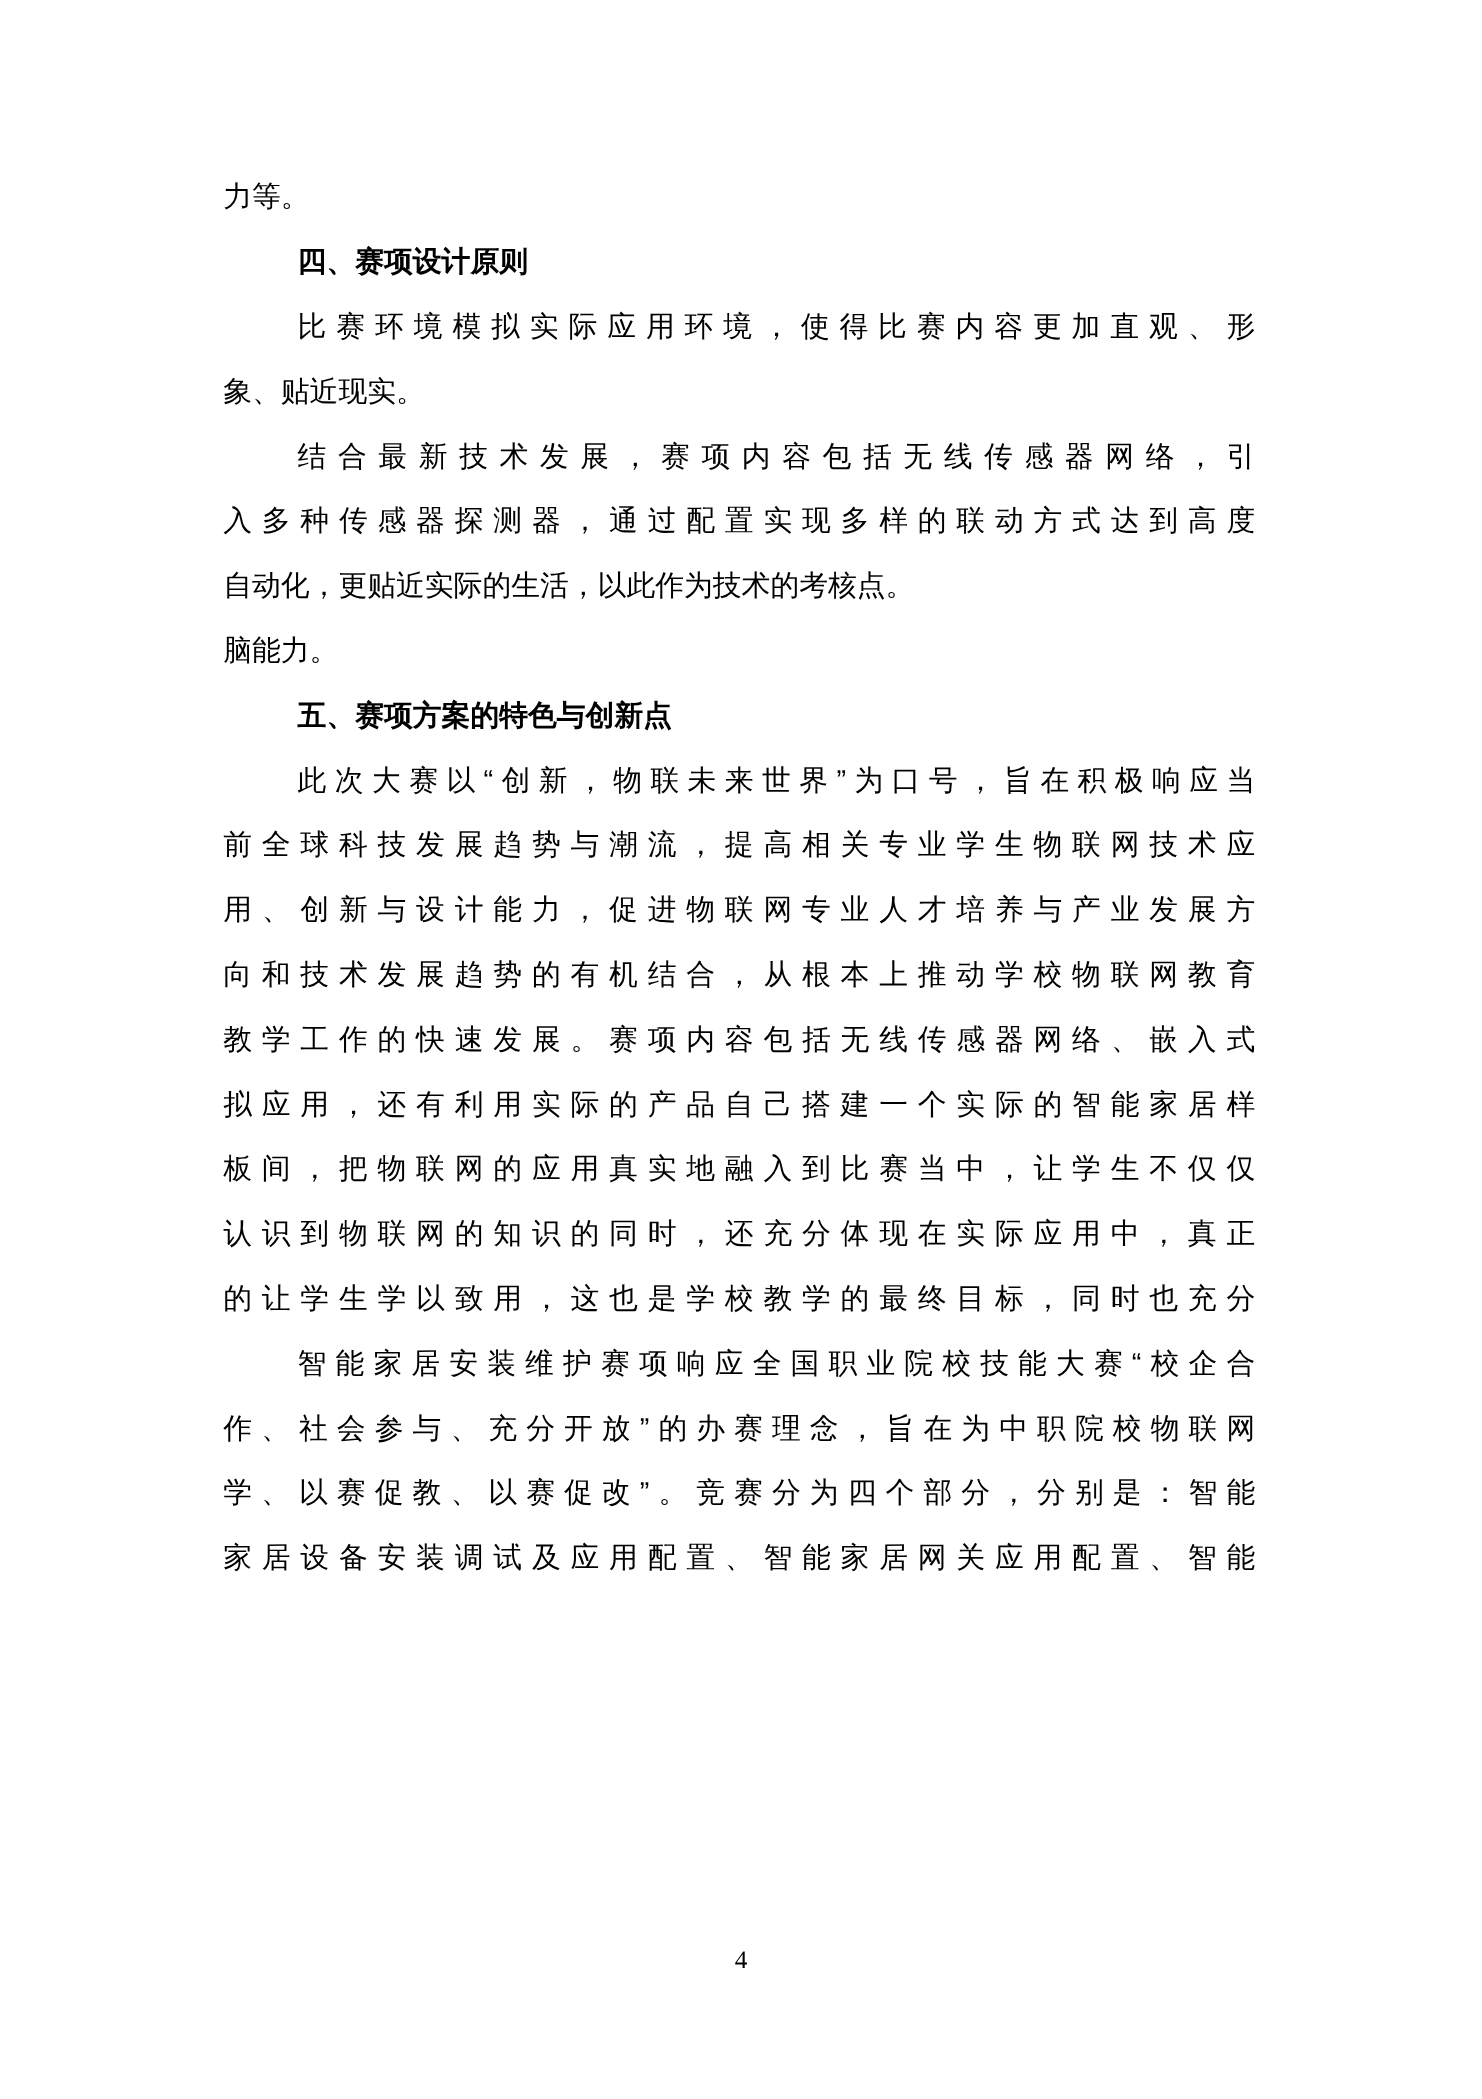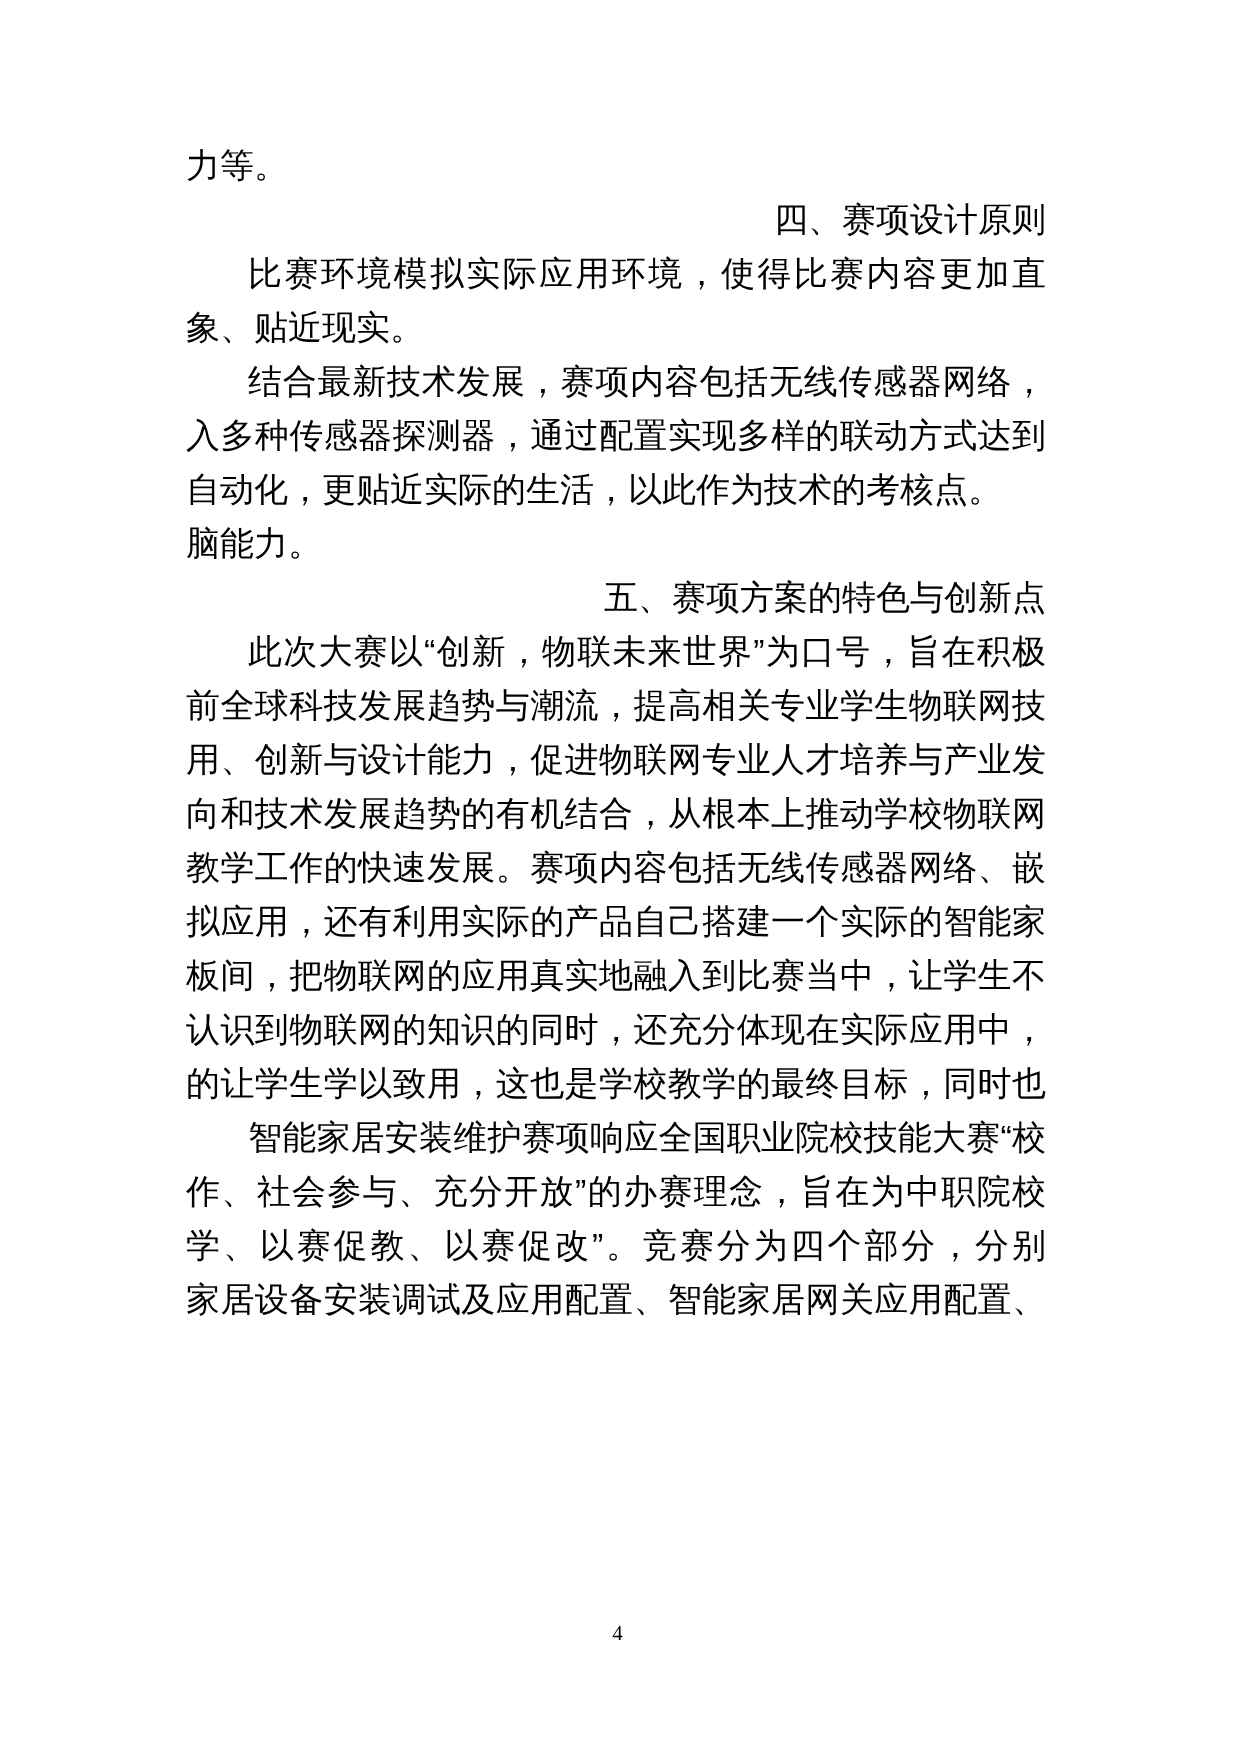--- a/index.html
+++ b/index.html
@@ -18,38 +18,37 @@
   }
   .content {
     position: absolute;
     left: 186px;
     top: 138px;
     width: 860px;
   }
   .line {
     height: 54px;
     line-height: 54px;
-    font-size: 34px;
+    font-size: 24px;
     letter-spacing: 0;
     white-space: nowrap;
     text-align: left;
   }
   .line.fill {
     white-space: normal;
     text-align: justify;
     text-align-last: justify;
     text-justify: inter-character;
     overflow: hidden;
   }
   .line.indent {
     text-indent: 62px;
   }
   .line.heading {
-    font-weight: normal;
-    text-align: right;
+    font-weight: bold;
   }
   .footer {
     position: absolute;
     left: 0;
     top: 1619px;
     width: 100%;
     text-align: center;
     font-family: "Liberation Serif", "DejaVu Serif", serif;
     font-size: 21px;
     line-height: 28px;

